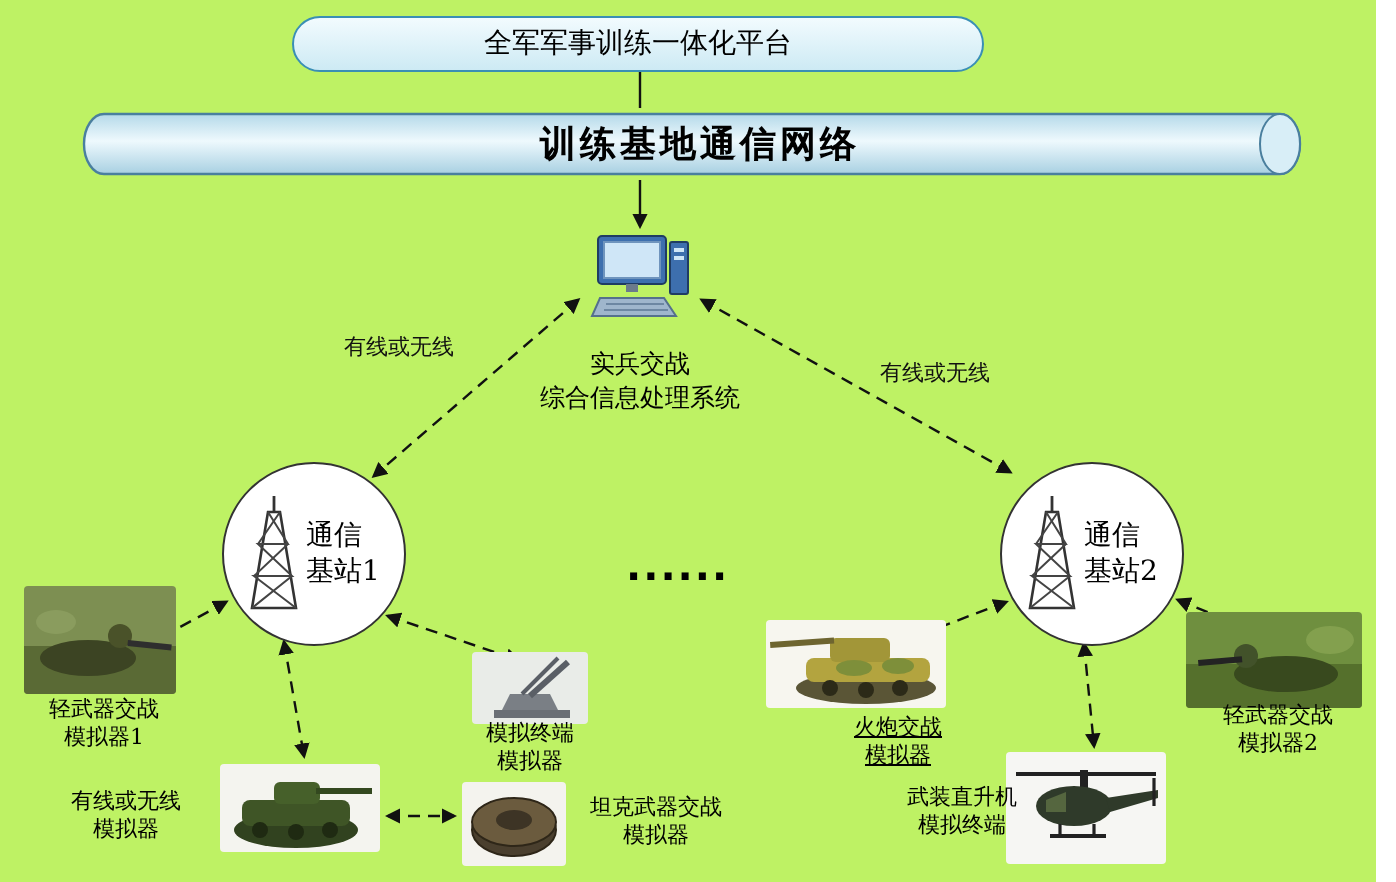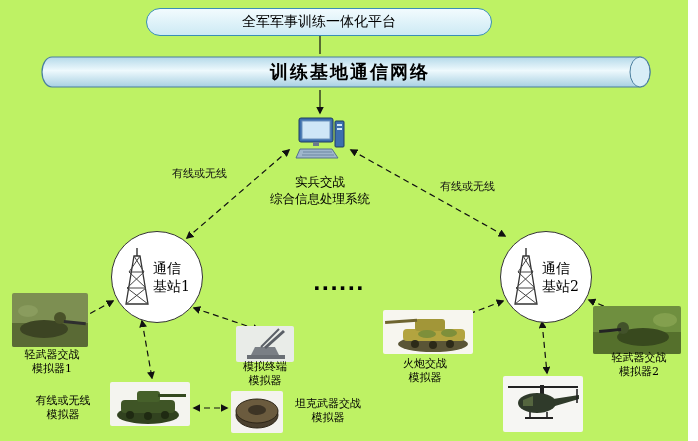--- a/index.html
+++ b/index.html
@@ -52,21 +52,21 @@
   }
   .sim-label {
     text-align: center; font-size: 11px; line-height: 1.3;
     white-space: pre-line;
     font-family: "DejaVu Serif", serif;
   }
   .lbl-lw1 { left: 4px; top: 348px; width: 96px; }
   .lbl-aa  { left: 220px; top: 360px; width: 90px; }
   .lbl-tank{ left: 12px; top: 394px; width: 102px; }
   .lbl-mine{ left: 282px; top: 397px; width: 92px; }
-  .lbl-art { left: 380px; top: 357px; width: 90px; }
+  .lbl-art { left: 404px; top: 357px; width: 90px; text-decoration: underline; }
   .lbl-heli{ left: 438px; top: 392px; width: 86px; }
   .lbl-lw2 { left: 590px; top: 351px; width: 98px; }
   .img-box { overflow: hidden; border-radius: 2px; }
   .img-lw1 { left: 12px;  top: 293px; width: 76px; height: 54px; }
   .img-aa  { left: 236px; top: 326px; width: 58px; height: 36px; }
   .img-tank{ left: 110px; top: 382px; width: 80px; height: 44px; }
   .img-mine{ left: 231px; top: 391px; width: 52px; height: 42px; }
   .img-art { left: 383px; top: 310px; width: 90px; height: 44px; }
   .img-heli{ left: 503px; top: 376px; width: 80px; height: 56px; }
   .img-lw2 { left: 593px; top: 306px; width: 88px; height: 48px; }
@@ -252,16 +252,18 @@
   <div class="abs sim-label lbl-lw1">轻武器交战
 模拟器1</div>
   <div class="abs sim-label lbl-aa">模拟终端
 模拟器</div>
   <div class="abs sim-label lbl-tank">有线或无线
 模拟器</div>
   <div class="abs sim-label lbl-mine">坦克武器交战
 模拟器</div>
   <div class="abs sim-label lbl-art">火炮交战
 模拟器</div>
+  <div class="abs sim-label lbl-heli">武装直升机
+模拟终端</div>
   <div class="abs sim-label lbl-lw2">轻武器交战
 模拟器2</div>
 
 </div>
 
 </body></html>

